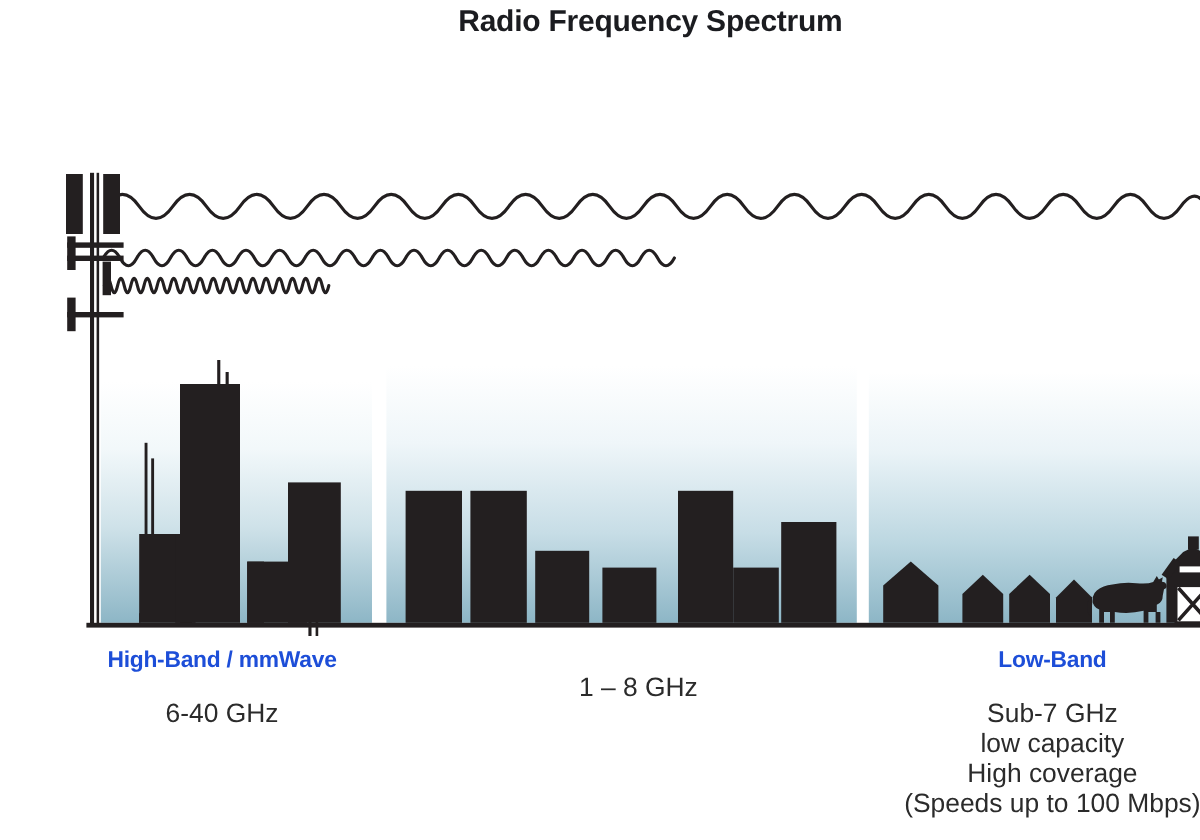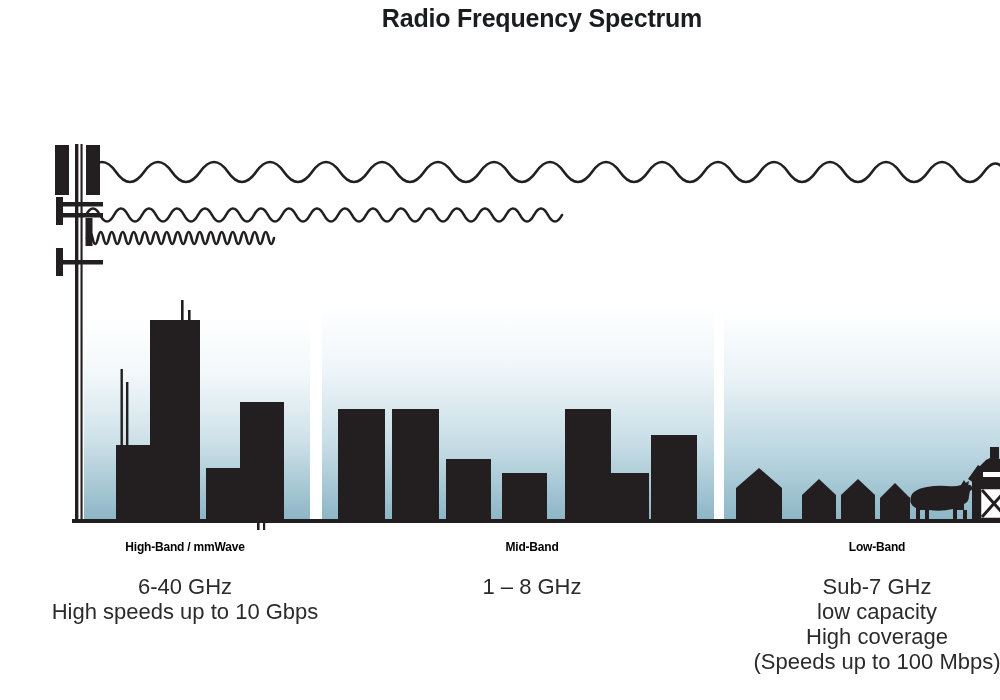--- a/index.html
+++ b/index.html
@@ -49,23 +49,23 @@
   }
   .band-col {
     position: absolute;
     top: 0;
     text-align: center;
   }
   .band-col.high { left: 8px;  width: 270px; }
   .band-col.mid  { left: 350px; width: 280px; }
   .band-col.low  { left: 690px; width: 290px; }
   .band-name {
-    font-size: 12px;
+    font-size: 19px;
     font-weight: bold;
-    color: #000000;
+    color: #1d4ed8;
     white-space: nowrap;
     letter-spacing: -0.2px;
   }
   .band-desc {
     margin-top: 20px;
     font-size: 22px;
     line-height: 25px;
     color: #2b2b2b;
     white-space: nowrap;
   }
@@ -237,26 +237,24 @@
       <rect x="30" y="399" width="950" height="4" fill="#231f20"></rect>
     </svg>
   </div>
 
   <div class="band-labels">
 
     <div class="band-col high">
       <div class="band-name">High-Band / mmWave</div>
       <div class="band-desc">
         <div>6-40 GHz</div>
-        <div>High speeds up to 10 Gbps</div>
       </div>
     </div>
 
     <div class="band-col mid">
-      <div class="band-name">Mid-Band</div>
       <div class="band-desc">
         <div>1 – 8 GHz</div>
       </div>
     </div>
 
     <div class="band-col low">
       <div class="band-name">Low-Band</div>
       <div class="band-desc">
         <div>Sub-7 GHz</div>
         <div>low capacity</div>

